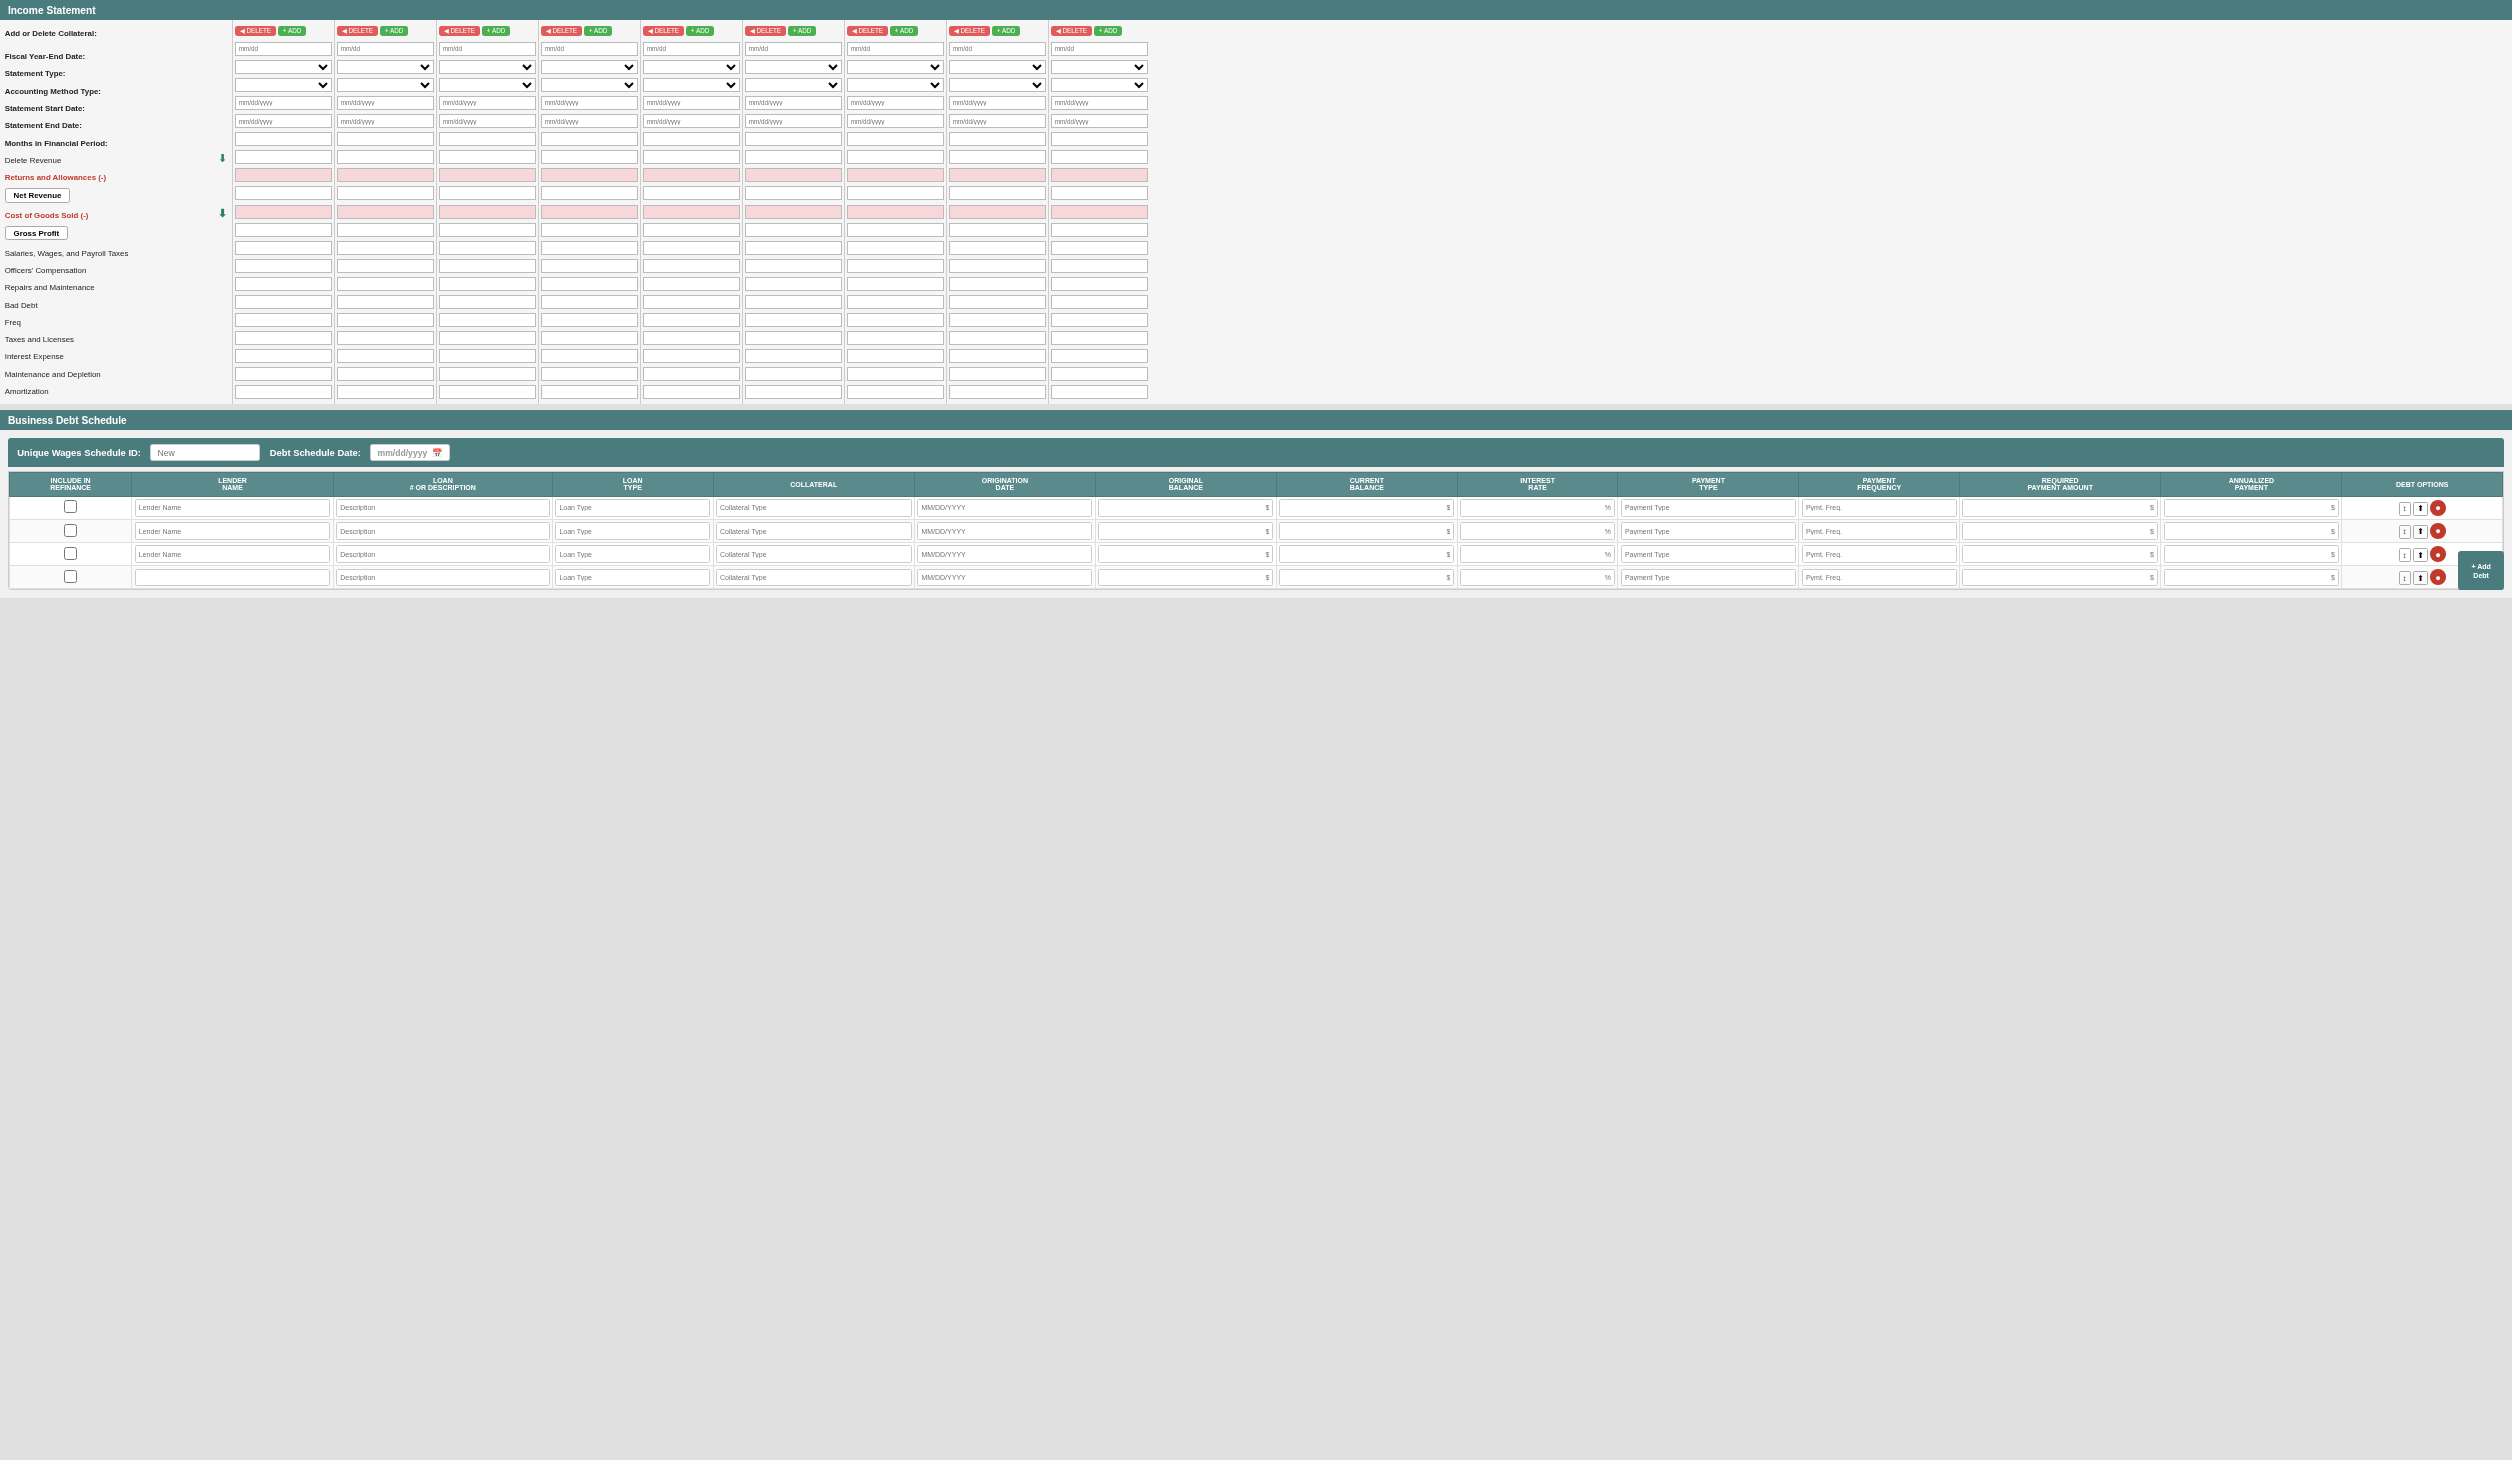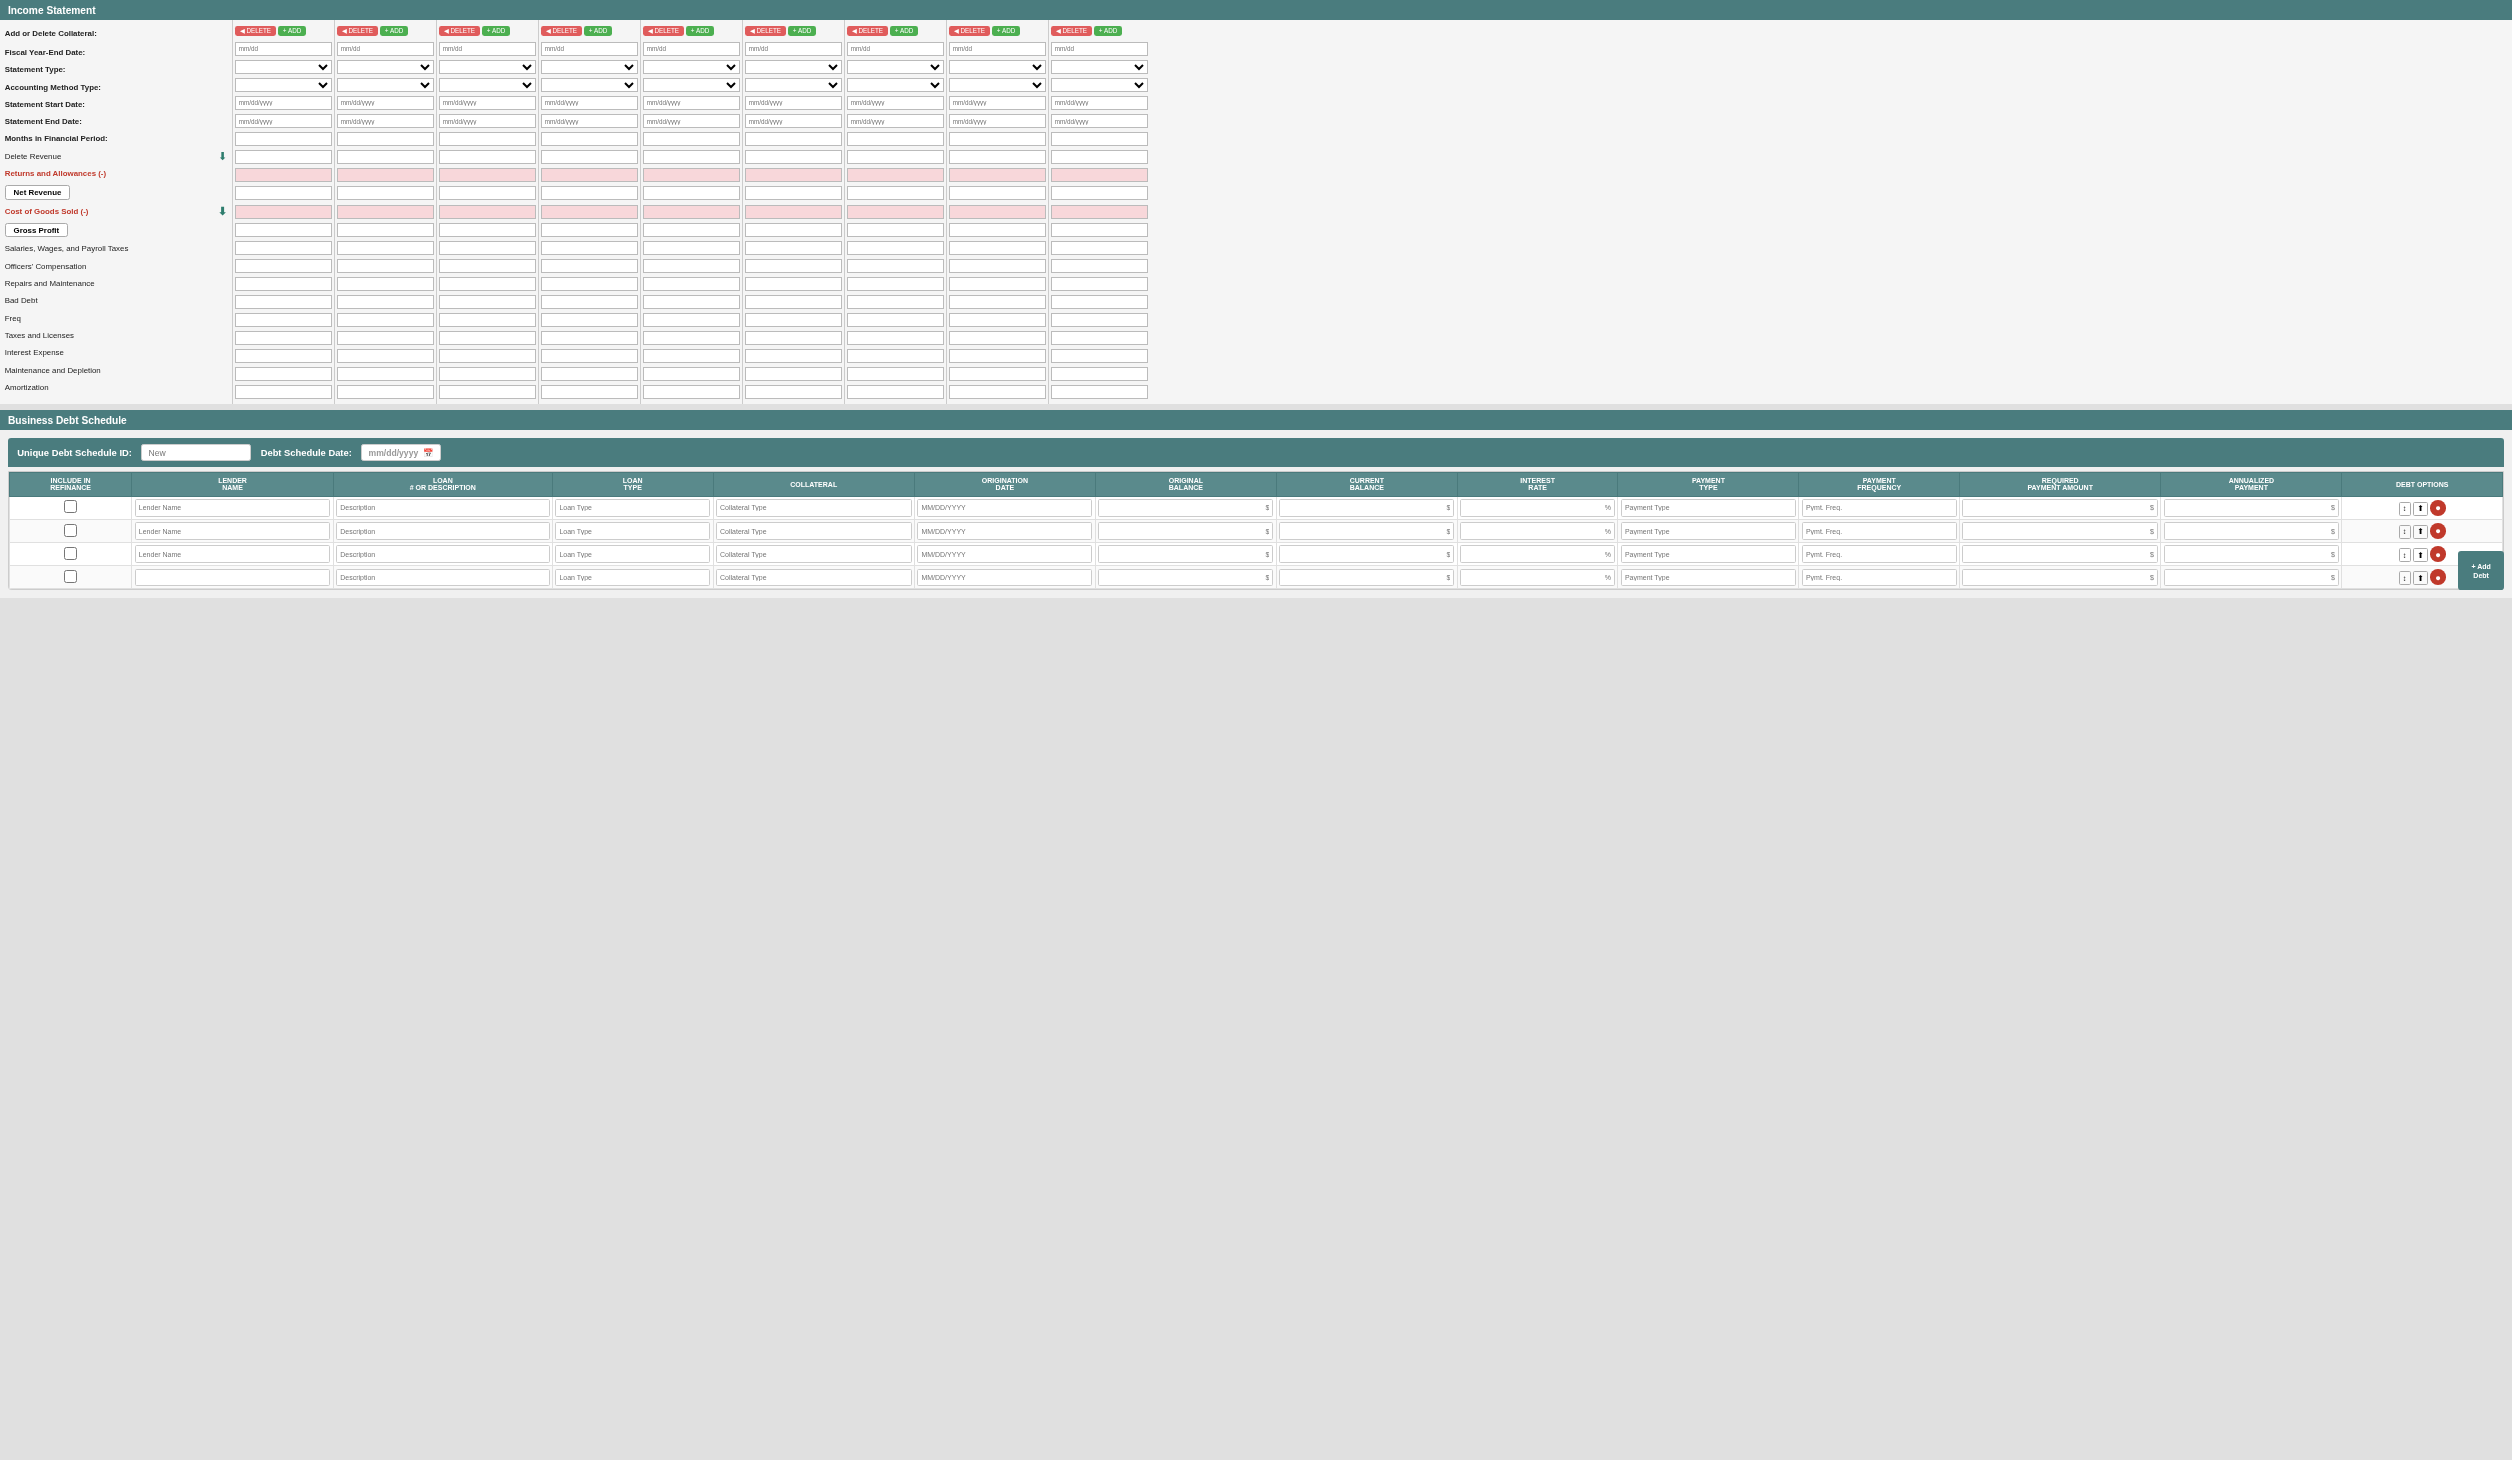--- a/index.html
+++ b/index.html
@@ -28,21 +28,21 @@
     .row-labels {
       width: 232px;
       min-width: 232px;
       padding: 3.1px 4.7px;
       background: #f5f5f5;
     }
 
     .label-row {
       height: 17.3px;
       display: flex;
-      align-items: center;
+      align-items: flex-end;
       font-size: 7.9px;
       color: #222;
       white-space: nowrap;
     }
 
     .label-row.red-label {
       color: #c0392b;
       font-weight: bold;
     }
 
@@ -1003,21 +1003,21 @@
     </div>
   </div>
 </div>
 
 <div style="margin-top:4.7px;">
   <div class="debt-section-header">
     <span>Business Debt Schedule</span>
   </div>
   <div class="debt-body">
     <div class="debt-id-row">
-      <span>Unique Debt Schedule ID:</span>
+      <span>Unique Wages Schedule ID:</span>
       <input class="debt-id-input" type="text" placeholder="New" style="">
       <span>Debt Schedule Date:</span>
       <div style="background:white;border:0.8px solid #ccc;border-radius:2.4px;padding:2.4px 6.3px;display:flex;align-items:center;gap:4.7px;color:#333;font-size:8.6px;">
         <span style="color:#999;">mm/dd/yyyy</span>
         <span>📅</span>
       </div>
     </div>
     <div class="add-debt-wrapper">
       <div class="debt-table-container">
         <table class="debt-table">

